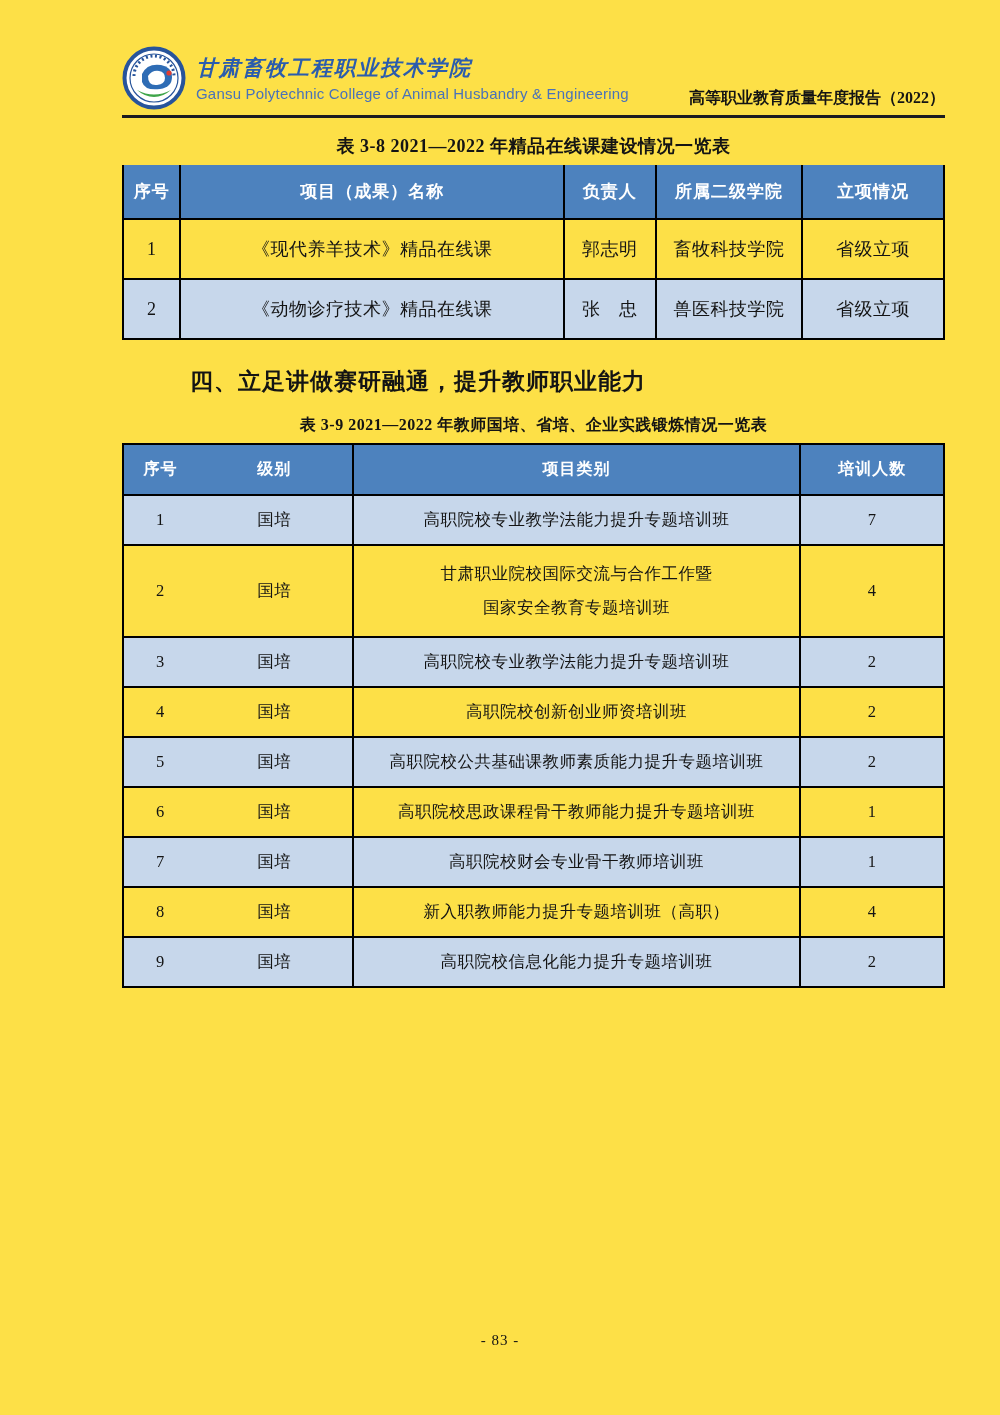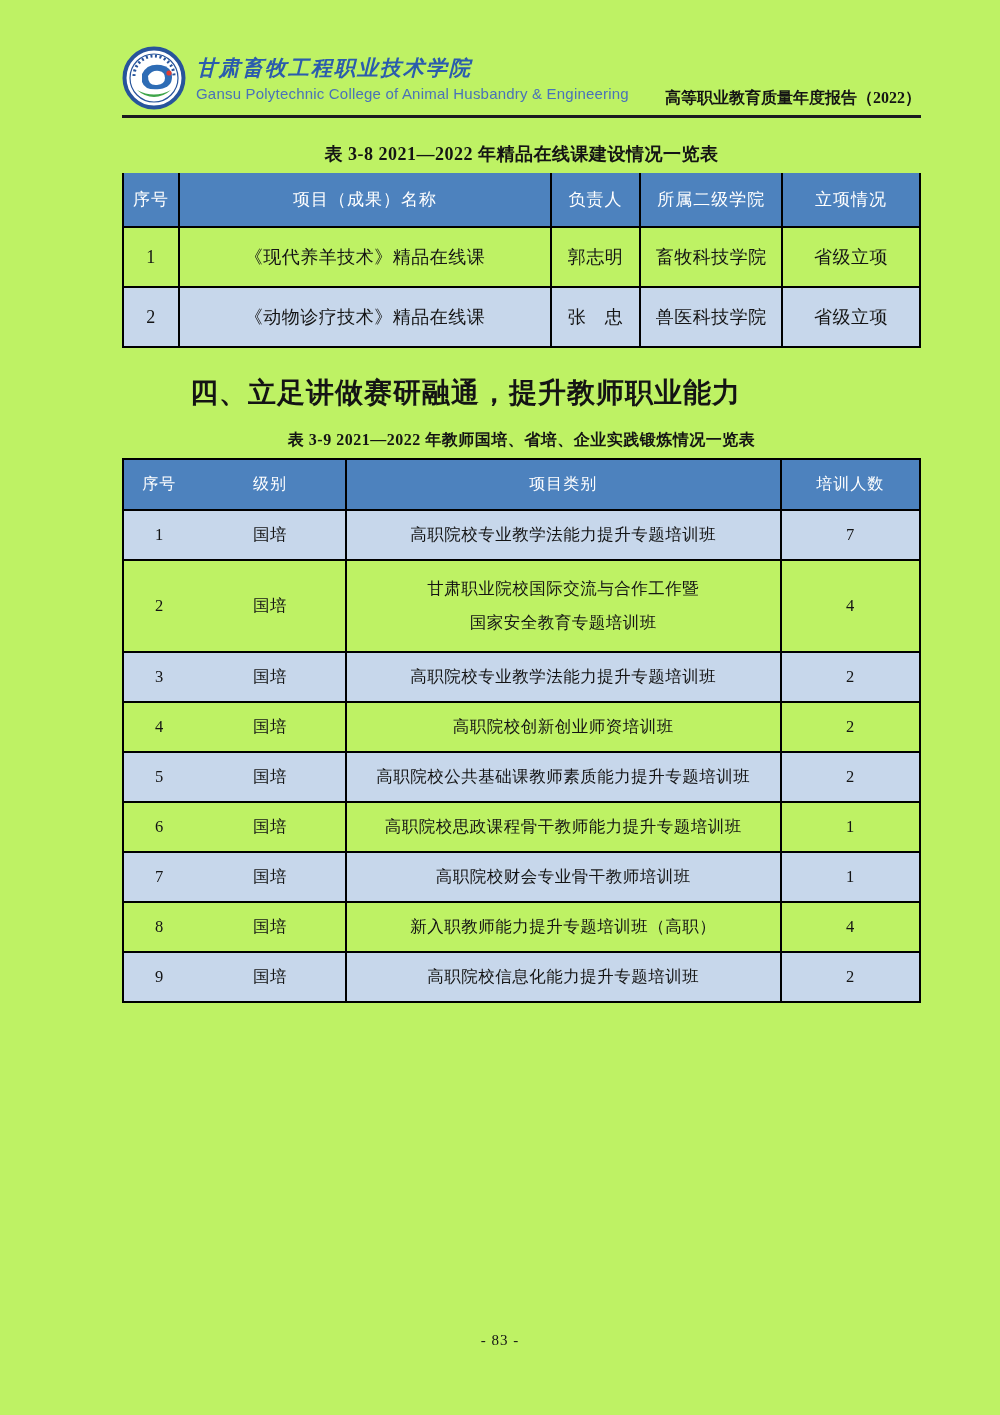--- a/index.html
+++ b/index.html
@@ -2,24 +2,24 @@
 <html><head>
 <meta charset="utf-8">
 <style>
   * { box-sizing: border-box; margin: 0; padding: 0; }
   html, body { background: #ffffff; }
   .page {
     position: relative;
     width: 1000px;
     height: 1415px;
     margin: 0 auto;
-    background: #bef264;
+    background: #fde047;
     font-family: "Liberation Serif", serif;
     color: #141414;
-    padding: 0 79px 0 122px;
+    padding: 0 55px 0 122px;
     overflow: hidden;
   }
   
   .header {
     display: flex;
     justify-content: space-between;
     align-items: flex-end;
     padding-top: 46px;
     padding-bottom: 5px;
     border-bottom: 3px solid #1b1b20;
@@ -44,58 +44,58 @@
   }
   .report-title {
     font-size: 16px;
     font-weight: bold;
     color: #141414;
     white-space: nowrap;
     padding-bottom: 1px;
   }
   
   .caption1 {
-    margin-top: 24px;
+    margin-top: 16px;
     text-align: center;
     font-weight: bold;
     font-size: 18px;
     letter-spacing: 0.5px;
   }
   .caption2 {
     margin-top: 18px;
     text-align: center;
     font-weight: bold;
     font-size: 16px;
     letter-spacing: 0.5px;
   }
   
   table { width: 100%; border-collapse: collapse; table-layout: fixed; }
   th, td {
     border: 2px solid #000;
     text-align: center;
     vertical-align: middle;
     overflow: hidden;
   }
-  th { background: #4d82be; color: #ffffff; font-weight: normal; }
+  th { background: #4d82be; color: #ffffff; font-weight: bold; }
   .t1 { margin-top: 7px; }
   .t1 th { height: 54px; font-size: 17px; border-top: none; letter-spacing: 1px; }
   .t1 td { height: 60px; font-size: 18px; letter-spacing: 0.5px; }
   .t1 tr.alt td { background: #c7d7eb; }
   .t2 { margin-top: 7px; }
   .t2 th { height: 51px; font-size: 16px; letter-spacing: 1px; }
   .t2 td { height: 50px; font-size: 16.5px; letter-spacing: 0.5px; }
   .t2 tr.alt td { background: #c7d7eb; }
   .t2 .no-r { border-right: none; }
   .t2 .no-l { border-left: none; }
   .pre { white-space: pre-line; line-height: 34px; }
   
   .sec-heading {
     margin-top: 26px;
     margin-left: 68px;
-    font-size: 28px;
+    font-size: 23px;
     font-weight: bold;
     letter-spacing: 1px;
     font-family: "Liberation Sans", sans-serif;
   }
   .sec-paragraph {
     margin-top: 13px;
     font-size: 24px;
     line-height: 50px;
     text-align: justify;
     text-indent: 66px;

